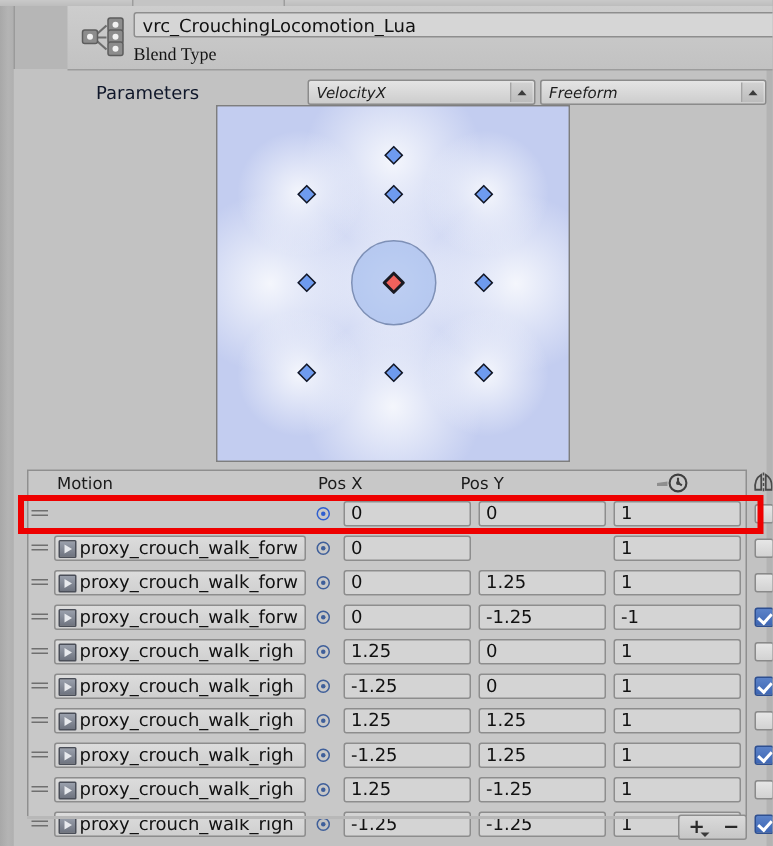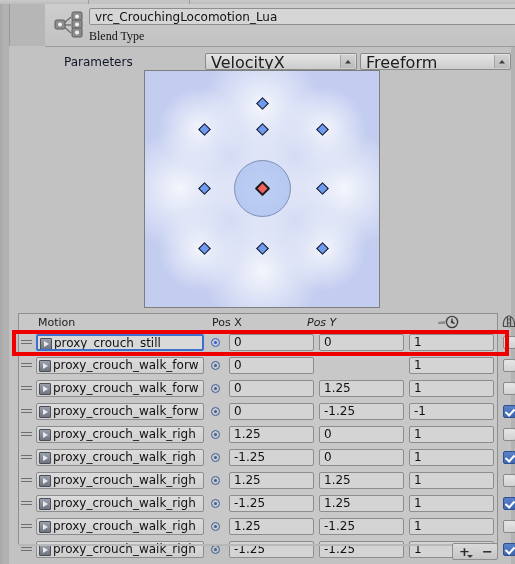--- a/index.html
+++ b/index.html
@@ -138,25 +138,26 @@
     left: 360px; top: 53px;
     width: 151px; height: 17px;
   }
   .param-popup {
     background: linear-gradient(#e4e4e4, #cdcdcd);
     border: 1px solid #8b8b8b;
     border-radius: 2px;
     box-sizing: border-box;
     height: 17px;
     padding: 1px 0 0 5px;
-    font-size: 16px;
+    font-size: 10px;
     line-height: 15px;
     position: relative;
     overflow: hidden;
     white-space: nowrap;
+    font-style: italic;
   }
   .param-popup .dd-btn {
     position: absolute;
     right: 1px; top: 1px;
     width: 14px; height: 13px;
     background: linear-gradient(#d2d2d2, #bcbcbc);
     border-left: 1px solid #a5a5a5;
   }
 
   
@@ -211,21 +212,21 @@
     width: 478px; height: 16px;
   }
   .th {
     position: absolute;
     font-size: 11px;
     color: #1b1b1b;
     top: 2px;
   }
   .th-motion { left: 20px; }
   .th-posx  { left: 194px; }
-  .th-posy  { left: 289px; font-style: italic; }
+  .th-posy  { left: 289px; }
   .speed-icon-h { position: absolute; left: 420px; top: 1px; width: 24px; height: 14px; }
   .mirror-icon-h { position: absolute; left: 483px; top: 0px; width: 16px; height: 15px; }
 
   .rows {
     position: absolute;
     left: 19px; top: 331px;
     width: 478px;
   }
   .row {
     position: relative;
@@ -539,21 +540,20 @@
     </svg>
   </span>
 </div>
 
 <div class="rows" id="rows">
     <div class="row selected">
       <span class="handle">
         <i></i>
         <i></i>
       </span>
-      <div class="motion-field"><span class="clip-icon"></span><span class="motion-name">proxy_crouch_still</span></div>
       <span class="picker"></span>
       <div class="num-field f-posx"><span>0</span></div>
       <div class="num-field f-posy"><span>0</span></div>
       <div class="num-field f-speed"><span>1</span></div>
       <span class="chk"></span>
     </div>
     <div class="row">
       <span class="handle">
         <i></i>
         <i></i>

